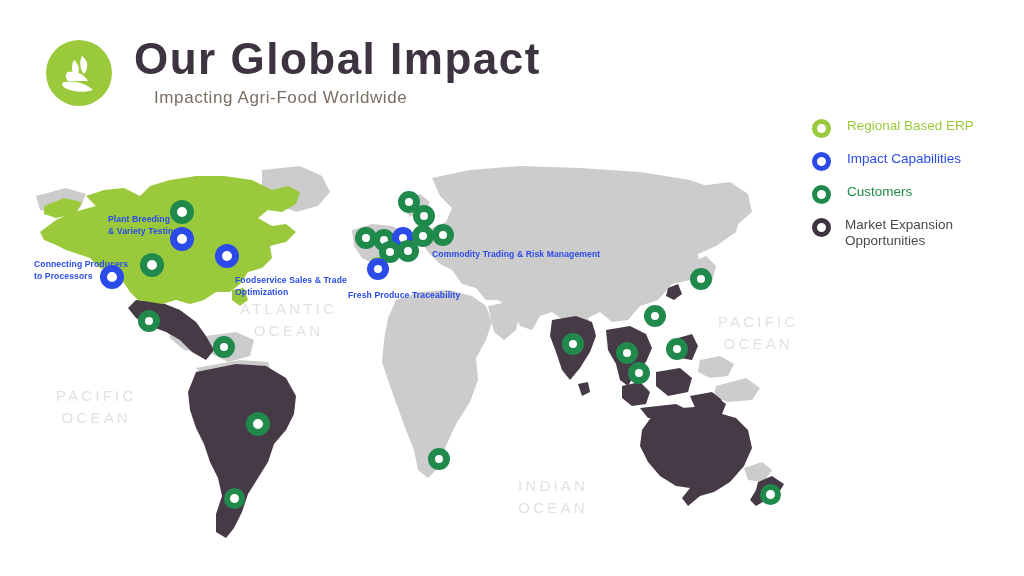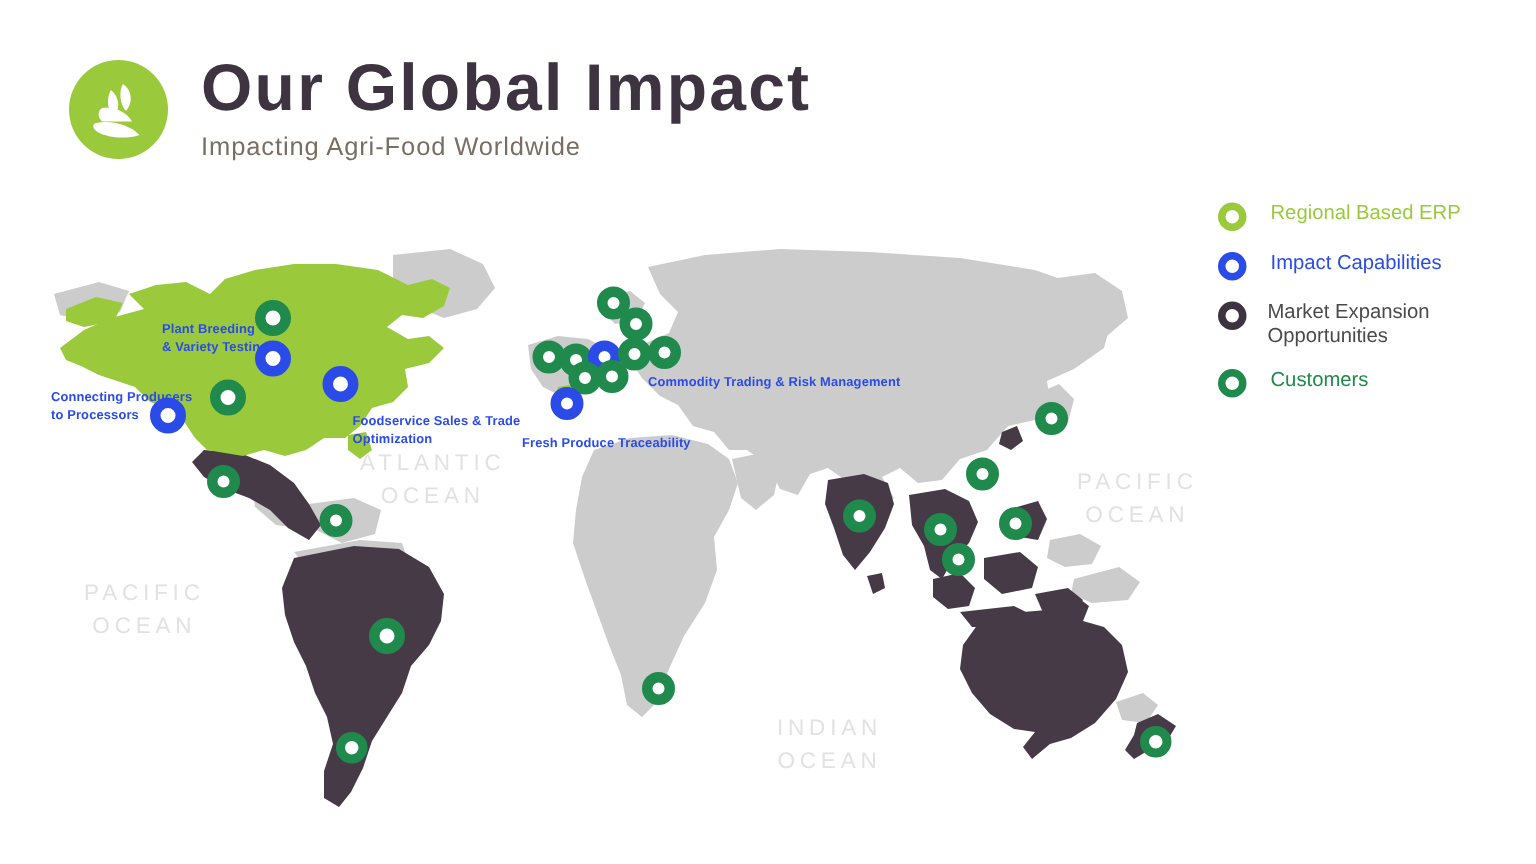--- a/index.html
+++ b/index.html
@@ -18,25 +18,25 @@
     background:#9ACA3C;position:relative;flex:0 0 auto;margin-top:4px;
   }
   .logo-badge svg{position:absolute;left:0;top:0;}
   .titles{margin-left:22px;}
   .main-title{
     font-size:44px;font-weight:bold;color:#3E3340;
     letter-spacing:1.5px;line-height:1.05;margin:0;white-space:nowrap;
   }
   .sub-title{
     font-size:17px;color:#7A6E63;letter-spacing:.6px;
-    margin:6px 0 0 0;white-space:nowrap;
-  }
-
-  
-  .legend{position:absolute;left:812px;top:118px;width:200px;margin-top:16px;}
+    margin:6px 0 0 20px;white-space:nowrap;
+  }
+
+  
+  .legend{position:absolute;left:812px;top:118px;width:200px;}
   .legend-row{display:flex;align-items:flex-start;margin-bottom:13px;}
   .legend-ring{
     width:19px;height:19px;border-radius:50%;
     border:5px solid #000;background:#fff;flex:0 0 auto;margin-top:1px;
     box-sizing:border-box;
   }
   .legend-label{font-size:13.5px;line-height:1.18;margin-left:16px;}
   .legend-row.r4 .legend-label{margin-left:14px;}
 
   
@@ -183,27 +183,27 @@
 
   <div class="legend">
     <div class="legend-row r1">
       <span class="legend-ring" style="border-color: rgb(154, 202, 60);"></span>
       <span class="legend-label" style="color: rgb(154, 202, 60);">Regional Based ERP</span>
     </div>
     <div class="legend-row r2">
       <span class="legend-ring" style="border-color: rgb(43, 75, 232);"></span>
       <span class="legend-label" style="color: rgb(43, 75, 232);">Impact Capabilities</span>
     </div>
+    <div class="legend-row r3">
+      <span class="legend-ring" style="border-color: rgb(31, 138, 76);"></span>
+      <span class="legend-label" style="color: rgb(31, 138, 76);">Customers</span>
+    </div>
     <div class="legend-row r4">
       <span class="legend-ring" style="border-color: rgb(62, 51, 64);"></span>
       <span class="legend-label" style="color: rgb(74, 74, 74);">Market Expansion Opportunities</span>
-    </div>
-    <div class="legend-row r3">
-      <span class="legend-ring" style="border-color: rgb(31, 138, 76);"></span>
-      <span class="legend-label" style="color: rgb(31, 138, 76);">Customers</span>
     </div>
   </div>
 
   <div id="ocean-layer">
       <div class="ocean" style="left: 240px; top: 298px;">ATLANTIC<div>OCEAN</div></div>
       <div class="ocean" style="left: 56px; top: 385px;">PACIFIC<div>OCEAN</div></div>
       <div class="ocean" style="left: 718px; top: 311px;">PACIFIC<div>OCEAN</div></div>
       <div class="ocean" style="left: 518px; top: 459px; margin-top: 16px;">INDIAN<div>OCEAN</div></div>
     </div>
   <div id="marker-layer">

